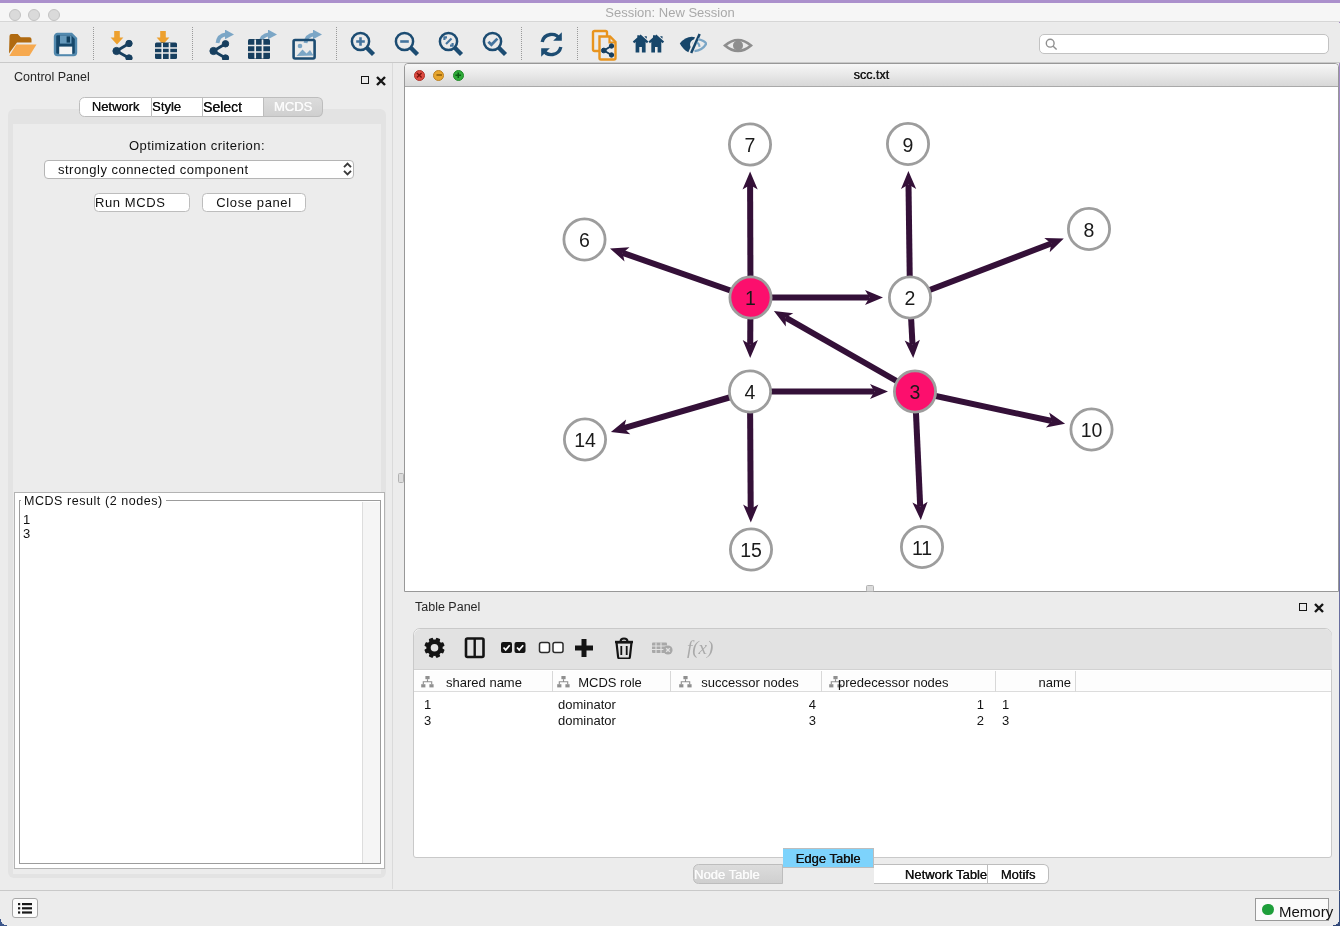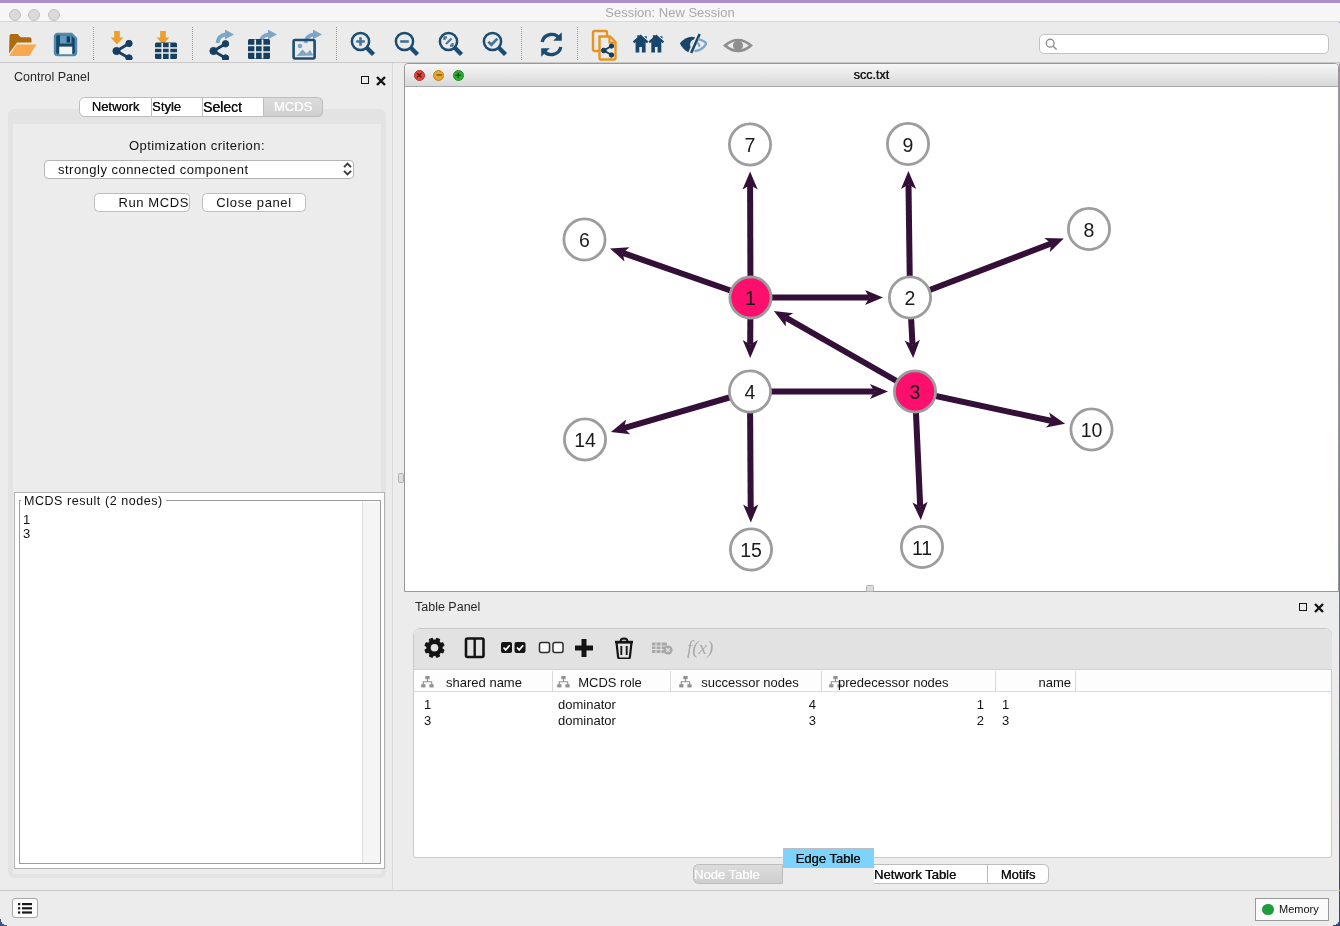--- a/index.html
+++ b/index.html
@@ -170,21 +170,21 @@
 <div class="a" style="left:264px;top:97px;width:59px;height:19.5px;background:linear-gradient(#dcdcdc,#cfcfcf);color:#fbfbfb;border-radius:0 5.5px 5.5px 0;border:1px solid #bdbdbd;border-left-width:0px;font-size:13px;text-shadow:0.35px 0 0 currentColor;text-align:center;line-height:18px">MCDS</div>
 
 <div class="a" style="left:13px;top:138px;width:368px;text-align:center;font-size:13px;letter-spacing:0.45px;color:#111">Optimization criterion:</div>
 <div class="a" style="left:44px;top:159.5px;width:310px;height:19px;background:#fff;border:1px solid #b5b5b5;border-radius:4px;font-size:13px;color:#111;line-height:17.5px;letter-spacing:0.48px;padding-left:13px">strongly connected component</div>
 <svg class="a" style="left:343px;top:162px" width="9" height="14" viewBox="0 0 9 14">
     <g fill="none" stroke="#3a3a3a" stroke-width="1.9">
       <path d="M1 5.2 L4.5 1.7 L8 5.2"></path>
       <path d="M1 8.8 L4.5 12.3 L8 8.8"></path>
     </g>
   </svg>
-<div class="a" style="left:94px;top:193px;width:96px;height:18.5px;background:#fff;border:1px solid #bdbdbd;border-radius:4.5px;font-size:13px;letter-spacing:0.6px;color:#111;text-align:right;line-height:17px">Run MCDS</div>
+<div class="a" style="left:94px;top:193px;width:96px;height:18.5px;background:#fff;border:1px solid #bdbdbd;border-radius:4.5px;font-size:13px;letter-spacing:0.6px;color:#111;text-align:left;line-height:17px">Run MCDS</div>
 <div class="a" style="left:202px;top:193px;width:104px;height:18.5px;background:#fff;border:1px solid #bdbdbd;border-radius:4.5px;font-size:13px;letter-spacing:0.6px;color:#111;text-align:center;line-height:17px">Close panel</div>
 
 <div class="a" style="left:14px;top:492px;width:371px;height:377px;background:#fff;border:1px solid #b3b3b3"></div>
 <div class="a" style="left:19px;top:500px;width:362px;height:364px;border:1px solid #9c9c9c"></div>
 <div class="a" style="left:362px;top:501.5px;width:18px;height:361px;background:#f5f5f5;border-left:1px solid #ddd"></div>
 <div class="a" style="left:21px;top:494px;background:#fff;padding:0 3px;font-size:12.5px;letter-spacing:0.55px;color:#111">MCDS result (2 nodes)</div>
 <div class="a" style="left:23px;top:512.5px;font-size:13px;color:#111;line-height:14.3px">1<br>3</div>
 <div class="a" style="left:391.5px;top:63px;width:1px;height:826px;background:#dadada"></div>
 <div class="a" style="left:404px;top:63px;width:934.5px;height:528.5px;border:1px solid #989898;border-radius:4px 4px 0 0;background:#fff"></div>
 <div class="a" style="left:405px;top:64px;width:932.5px;height:22.5px;background:linear-gradient(#f7f7f7,#d8d8d8);border-bottom:1px solid #a9a9a9;border-radius:3.5px 3.5px 0 0"></div>
@@ -354,29 +354,29 @@
 <div class="a" style="left:700px;top:697px;width:116px;font-size:13px;color:#141414;text-align:right">4</div>
 <div class="a" style="left:850px;top:697px;width:134px;font-size:13px;color:#141414;text-align:right">1</div>
 <div class="a" style="left:1002px;top:697px;font-size:13px;color:#141414">1</div>
 <div class="a" style="left:424px;top:713px;font-size:13px;color:#141414">3</div>
 <div class="a" style="left:558px;top:713px;font-size:13px;color:#141414">dominator</div>
 <div class="a" style="left:700px;top:713px;width:116px;font-size:13px;color:#141414;text-align:right">3</div>
 <div class="a" style="left:850px;top:713px;width:134px;font-size:13px;color:#141414;text-align:right">2</div>
 <div class="a" style="left:1002px;top:713px;font-size:13px;color:#141414">3</div>
 <div class="a" style="left:693px;top:864px;width:90px;height:20px;background:linear-gradient(#dcdcdc,#cfcfcf);color:#fbfbfb;border-radius:5.5px 0 0 5.5px;border:1px solid #bdbdbd;border-left-width:1px;font-size:13px;text-shadow:0.35px 0 0 currentColor;line-height:19px">Node Table</div>
 <div class="a" style="left:783px;top:848px;width:91px;height:20px;background:#7dd3fc;color:#121212;border:1px solid #bdbdbd;border-left-width:0px;font-size:13px;text-shadow:0.35px 0 0 currentColor;text-align:center;line-height:19px">Edge Table</div>
-<div class="a" style="left:874px;top:864px;width:114px;height:20px;background:#fff;color:#121212;border:1px solid #bdbdbd;border-left-width:0px;font-size:13px;text-shadow:0.35px 0 0 currentColor;text-align:left;line-height:19px">Network Table</div>
+<div class="a" style="left:874px;top:864px;width:114px;height:20px;background:#fff;color:#121212;border:1px solid #bdbdbd;border-left-width:0px;font-size:13px;text-shadow:0.35px 0 0 currentColor;text-align:right;line-height:19px">Network Table</div>
 <div class="a" style="left:988px;top:864px;width:61px;height:20px;background:#fff;color:#121212;border-radius:0 5.5px 5.5px 0;border:1px solid #bdbdbd;border-left-width:0px;font-size:13px;text-shadow:0.35px 0 0 currentColor;text-align:center;line-height:19px">Motifs</div>
 
 <div class="a" style="left:0;top:889.5px;width:1340px;height:1px;background:#c9c9c9"></div>
 <div class="a" style="left:12px;top:898px;width:26px;height:20px;background:#fcfcfc;border:1px solid #a8a8a8;border-radius:3px"></div>
 <svg class="a" style="left:18px;top:903px" width="14" height="11" viewBox="0 0 14 11">
 <g fill="#1a1a1a">
       <rect x="0" y="0" width="2.2" height="2.2"></rect>
       <rect x="0" y="4.2" width="2.2" height="2.2"></rect>
       <rect x="0" y="8.4" width="2.2" height="2.2"></rect>
 <rect x="4" y="0" width="10" height="2.2"></rect>
       <rect x="4" y="4.2" width="10" height="2.2"></rect>
       <rect x="4" y="8.4" width="10" height="2.2"></rect>
     </g>
   </svg>
 <div class="a" style="left:1255px;top:897.5px;width:74px;height:23px;background:#fbfbfb;border:1px solid #999"></div>
 <div class="a" style="left:1262px;top:903.5px;width:11.5px;height:11.5px;border-radius:50%;background:#1e9e3a"></div>
-<div class="a" style="left:1279px;top:902.5px;font-size:11px;color:#111">Memory</div>
+<div class="a" style="left:1279px;top:902.5px;font-size:15px;color:#111">Memory</div>
 </body></html>

